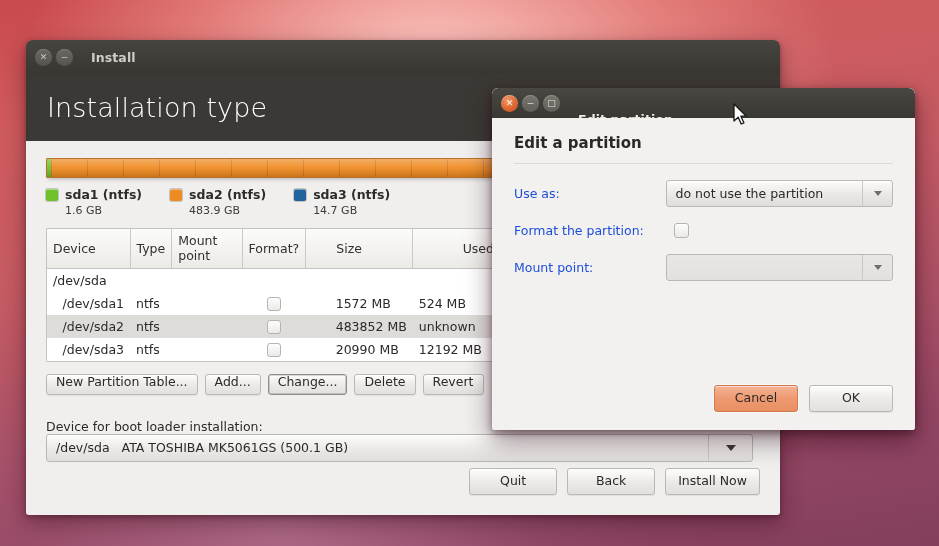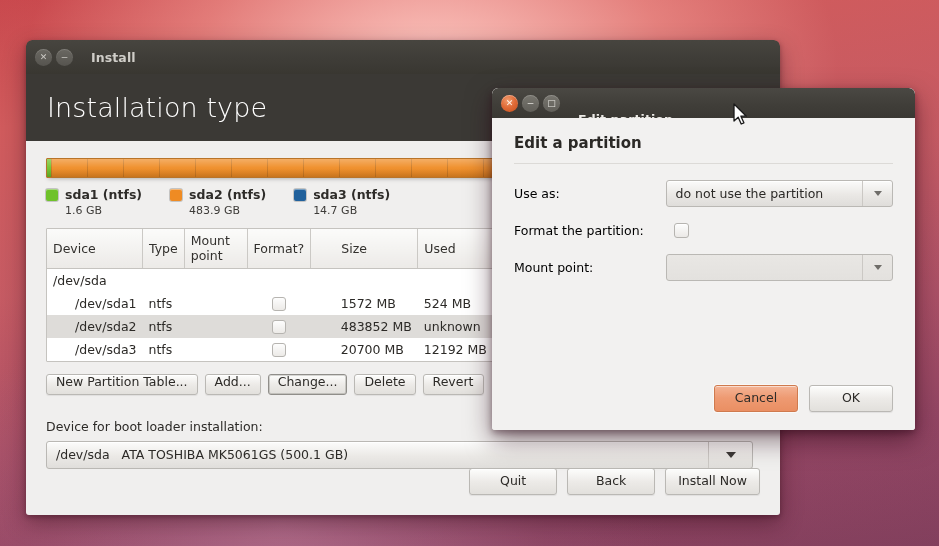--- a/index.html
+++ b/index.html
@@ -129,21 +129,21 @@
   thead th {
     background: linear-gradient(180deg, #fbfbfa 0%, #eceae7 100%);
     border-right: 1px solid #cbc9c5;
     border-bottom: 1px solid #c5c3bf;
     text-align: left;
     font-weight: normal;
     color: #32302d;
     padding: 4px 6px 5px 6px;
     height: 24px;
   }
-  thead th:last-child { border-right: none; }
+  thead th:last-child { border-right: none; text-align: right; }
   tbody td {
     padding: 2px 6px;
     height: 23px;
     color: #2c2a27;
     white-space: nowrap;
   }
   tbody tr.selected td { background: #dedcd9; }
   .td-ck { text-align: center; padding: 0; width: 58px; }
   .ckbox {
     width: 14px; height: 14px;
@@ -151,21 +151,21 @@
     border: 1px solid #b6b4b0;
     border-radius: 3px;
     background: linear-gradient(180deg, #fdfdfd 0%, #eceaE7 100%);
     vertical-align: middle;
   }
   .col-dev { width: 93px; }
   .col-type { width: 38px; }
   .col-mnt { width: 82px; }
   .col-size { width: 89px; padding-left: 30px; }
   .col-used { width: 95px; }
-  .indent { padding-left: 28px; }
+  .indent { padding-left: 0; text-align: right; }
 
   
   .btn {
     font-family: "DejaVu Sans", sans-serif;
     font-size: 12.5px;
     color: #2c2a27;
     background: linear-gradient(180deg, #fdfdfc 0%, #eceae7 52%, #e2e0dc 100%);
     border: 1px solid #bab8b4;
     border-radius: 3px;
     padding: 0 9px 5px 9px;
@@ -175,21 +175,20 @@
   }
   .btn.focus { border-color: #908e8a; box-shadow: inset 0 0 0 1px rgba(120,118,114,0.30), inset 0 1px 0 rgba(255,255,255,0.8); }
   #partition-actions { display: flex; gap: 7px; margin-top: 12px; }
 
   #bootloader-label {
     margin-top: 24px;
     font-size: 12.5px;
     color: #2c2a27;
   }
   #bootloader-select {
-    margin-top: 7px;
     width: 707px; height: 28px;
     background: linear-gradient(180deg, #fcfcfb 0%, #ebe9e6 55%, #e0dedb 100%);
     border: 1px solid #bab8b4;
     border-radius: 3px;
     display: flex; align-items: center;
     box-shadow: inset 0 1px 0 rgba(255,255,255,0.85);
     position: relative;
   }
   #bootloader-select .val { font-size: 12.5px; color: #2c2a27; padding-left: 9px; }
   #bootloader-select .val .dev { margin-right: 12px; }
@@ -237,21 +236,21 @@
   #dialog-heading {
     font-size: 15px; font-weight: bold; color: #2b2926;
     padding-bottom: 11px;
     border-bottom: 1px solid #dcdad7;
   }
   .form-row {
     display: flex; align-items: center;
     margin-top: 16px;
   }
   .form-row:first-of-type { margin-top: 24px; }
-  .form-label { font-size: 12.5px; color: #000000; width: 160px; }
+  .form-label { font-size: 12.5px; color: #1d4ed8; width: 160px; }
   .combo {
     width: 240px; height: 27px;
     border: 1px solid #bab8b4;
     border-radius: 3px;
     background: linear-gradient(180deg, #fbfbfa 0%, #eae8e5 55%, #dfddda 100%);
     box-shadow: inset 0 1px 0 rgba(255,255,255,0.85);
     display: flex; align-items: center;
     position: relative;
   }
   .combo .cval { font-size: 12.5px; color: #2c2a27; padding-left: 9px; }
@@ -381,21 +380,21 @@
               <td class="col-mnt"></td>
               <td class="td-ck"><span class="ckbox"></span></td>
               <td class="col-size">483852 MB</td>
               <td class="col-used">unknown</td>
             </tr>
             <tr>
               <td class="col-dev indent">/dev/sda3</td>
               <td class="col-type">ntfs</td>
               <td class="col-mnt"></td>
               <td class="td-ck"><span class="ckbox"></span></td>
-              <td class="col-size">20700 MB</td>
+              <td class="col-size">20990 MB</td>
               <td class="col-used">12192 MB</td>
             </tr>
           </tbody>
       </table>
     </div>
 
     <div id="partition-actions">
         <button class="btn">New Partition Table...</button>
         <button class="btn">Add...</button>
         <button class="btn focus">Change...</button>

